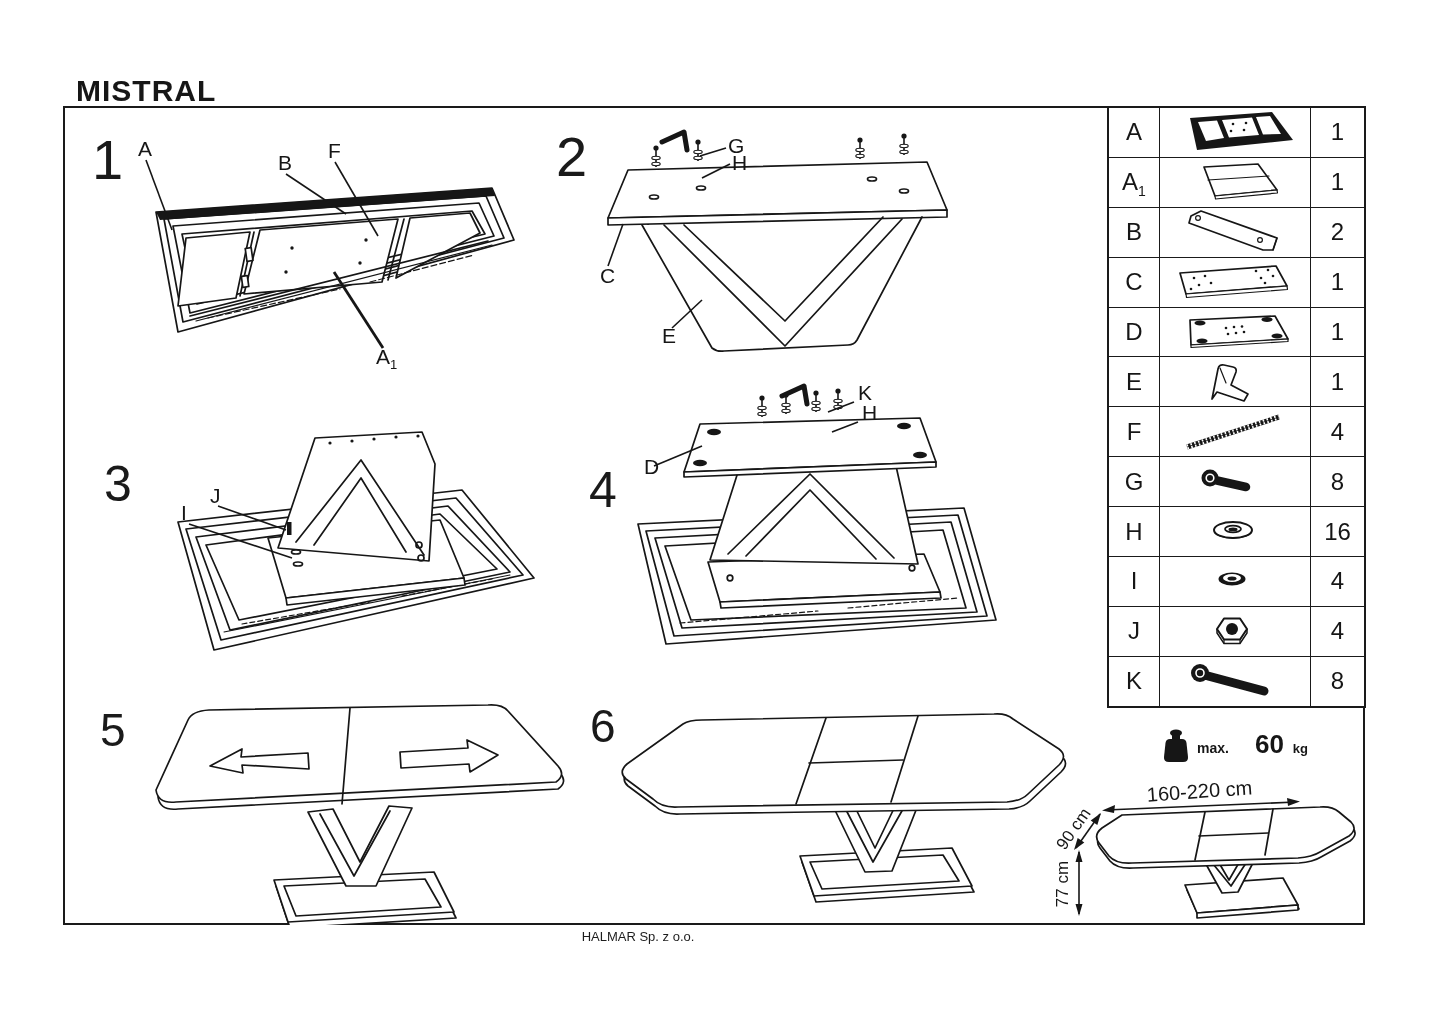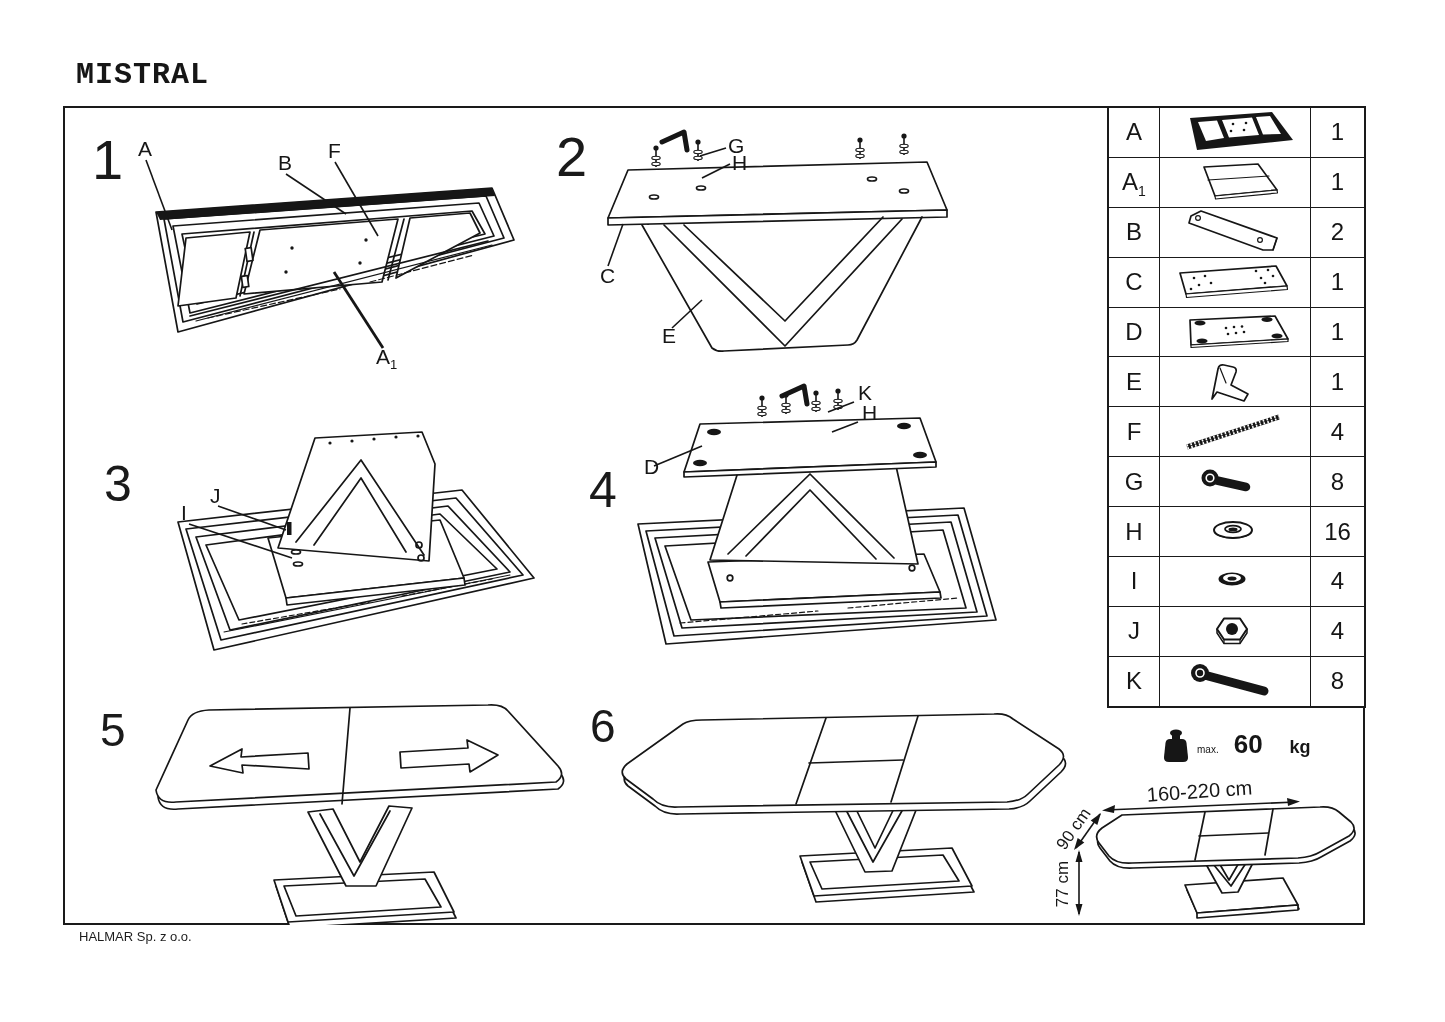--- a/index.html
+++ b/index.html
@@ -26,46 +26,46 @@
   svg text{font-family:"Liberation Sans", sans-serif;fill:#161616;}
   .lbl{font-size:21px;}
   .ln{stroke:#161616;stroke-width:1.7;fill:none;stroke-linejoin:round;stroke-linecap:round;}
   .thin{stroke-width:1.2;}
   .fw{fill:#fff;}
   .fb{fill:#161616;stroke:none;}
   .leader{stroke:#161616;stroke-width:1.6;fill:none;}
   .leader-bold{stroke:#161616;stroke-width:2.8;fill:none;}
   
   .weight{left:1163px;top:729px;display:flex;align-items:baseline;gap:7px;}
-  .w-prefix{font-size:10px;font-weight:normal;}
-  .w-value{font-size:26px;font-weight:bold;margin-left:8px;}
-  .w-unit{font-size:18px;font-weight:bold;margin-left:20px;}
+  .w-prefix{font-size:14px;font-weight:bold;}
+  .w-value{font-size:26px;font-weight:bold;margin-left:19px;}
+  .w-unit{font-size:13px;font-weight:bold;margin-left:2px;}
   .dimtext{font-size:20px;}
   .dimtext-sm{font-size:17px;}
   
-  .footer{left:79px;top:927px;width:1150px;text-align:left;font-size:13px;line-height:19px;color:#1d1d1d;}
+  .footer{left:63px;top:927px;width:1150px;text-align:center;font-size:13px;line-height:19px;color:#1d1d1d;}
 </style>
 </head>
 <body>
 
 <svg width="0" height="0" style="position:absolute" aria-hidden="true">
   <defs>
     <g id="screw">
       <circle cx="0" cy="0" r="2.6" fill="#161616"></circle>
       <line x1="0" y1="2" x2="0" y2="19" stroke="#161616" stroke-width="1.6"></line>
       <ellipse cx="0" cy="10" rx="4.2" ry="1.7" fill="#fff" stroke="#161616" stroke-width="1.1"></ellipse>
       <ellipse cx="0" cy="16" rx="4.2" ry="1.7" fill="#fff" stroke="#161616" stroke-width="1.1"></ellipse>
     </g>
     <g id="allen">
       <polyline points="0,14 22,4 25,22" fill="none" stroke="#161616" stroke-width="5" stroke-linecap="round" stroke-linejoin="round"></polyline>
     </g>
   </defs>
 </svg>
 
-<div class="abs title" style="left:76px;top:58px;font-family:Liberation Mono, monospace;">MISTRAL</div>
+<div class="abs title" style="left:76px;top:74px;">MISTRAL</div>
 
 <div class="abs frame" style="left:63px;top:106px;width:1298px;height:815px;"></div>
 
 <div class="abs stepnum" style="left:92px;top:132px;font-size:56px;">1</div>
 <div class="abs stepnum" style="left:556px;top:129px;font-size:56px;">2</div>
 <div class="abs stepnum" style="left:104px;top:459px;font-size:50px;">3</div>
 <div class="abs stepnum" style="left:589px;top:465px;font-size:50px;">4</div>
 <div class="abs stepnum" style="left:100px;top:707px;font-size:46px;">5</div>
 <div class="abs stepnum" style="left:590px;top:703px;font-size:46px;">6</div>
 

